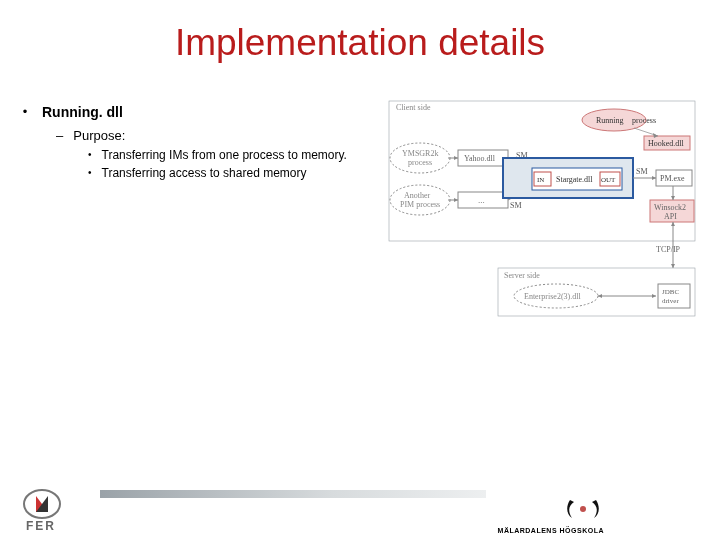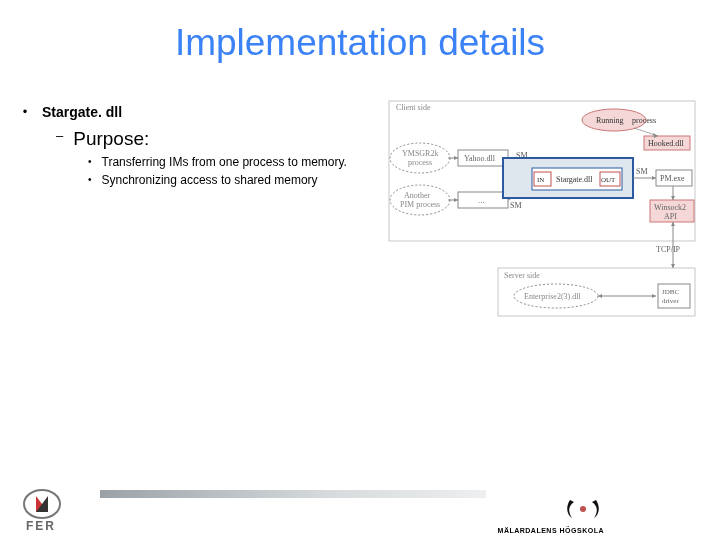--- a/index.html
+++ b/index.html
@@ -19,21 +19,21 @@
     position: relative;
   }
   .title {
     position: absolute;
     top: 22px;
     left: 0;
     width: 720px;
     text-align: center;
     font-size: 37px;
     font-weight: 400;
-    color: #3b82f6;
+    color: #b91c1c;
   }
   .body {
     position: absolute;
     top: 104px;
     left: 22px;
     width: 360px;
     font-size: 13px;
   }
   .lvl1 {
     display: flex;
@@ -49,21 +49,21 @@
     font-size: 14px;
   }
   .lvl2 {
     display: flex;
     gap: 10px;
     margin-left: 34px;
     margin-bottom: 4px;
   }
   .lvl2 .bullet {}
   .lvl2 .txt {
-    font-size: 19px;
+    font-size: 13px;
   }
   .lvl3 {
     display: flex;
     gap: 10px;
     margin-left: 66px;
     margin-bottom: 2px;
   }
   .lvl3 .bullet {
     font-size: 10px;
     line-height: 16px;
@@ -130,33 +130,33 @@
 </head>
 <body>
 
 <div class="slide">
 
   <div class="title">Implementation details</div>
 
   <div class="body">
     <div class="lvl1">
       <span class="bullet">•</span>
-      <span class="txt">Stargate. dll</span>
+      <span class="txt">Running. dll</span>
     </div>
     <div class="lvl2">
       <span class="bullet">–</span>
       <span class="txt">Purpose:</span>
     </div>
     <div class="lvl3">
       <span class="bullet">•</span>
       <span class="txt">Transferring IMs from one process to memory.</span>
     </div>
     <div class="lvl3">
       <span class="bullet">•</span>
-      <span class="txt">Synchronizing access to shared memory</span>
+      <span class="txt">Transferring access to shared memory</span>
     </div>
   </div>
 
   <svg class="diagram" viewBox="0 0 308 224">
 
     <rect x="1" y="1" width="306" height="140" fill="none" stroke="#9aa2a8" stroke-width="0.6"></rect>
     <text x="8" y="10" font-size="8" fill="#888">Client side</text>
 
     <ellipse cx="226" cy="20" rx="32" ry="11" fill="#f5d7d7" stroke="#c77"></ellipse>
     <text x="208" y="23" font-size="8" fill="#333">Running</text>

